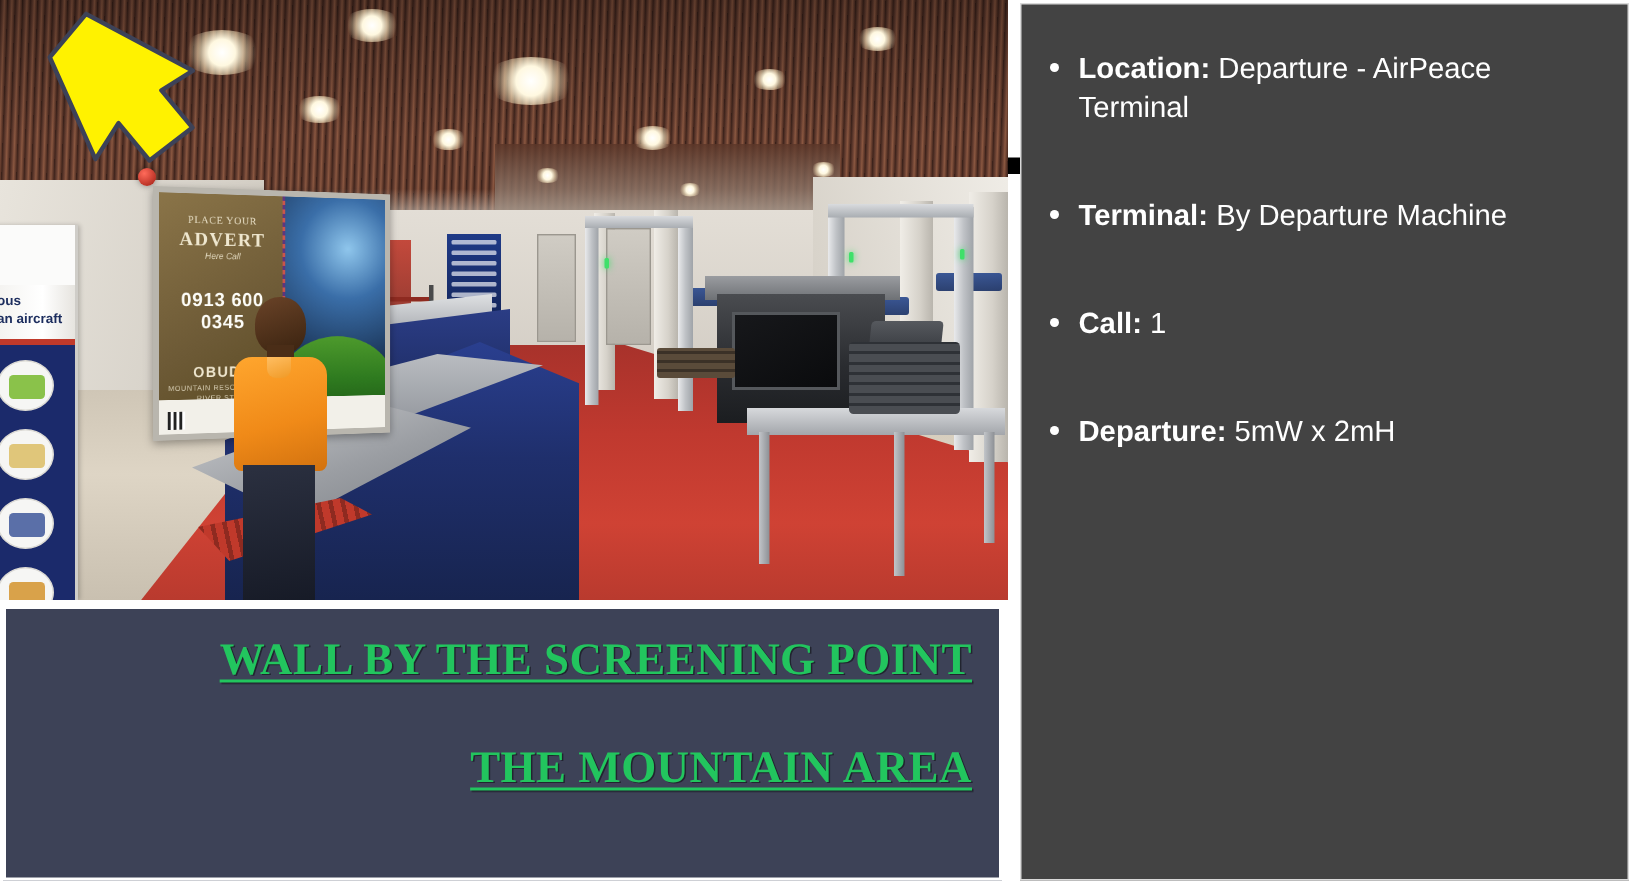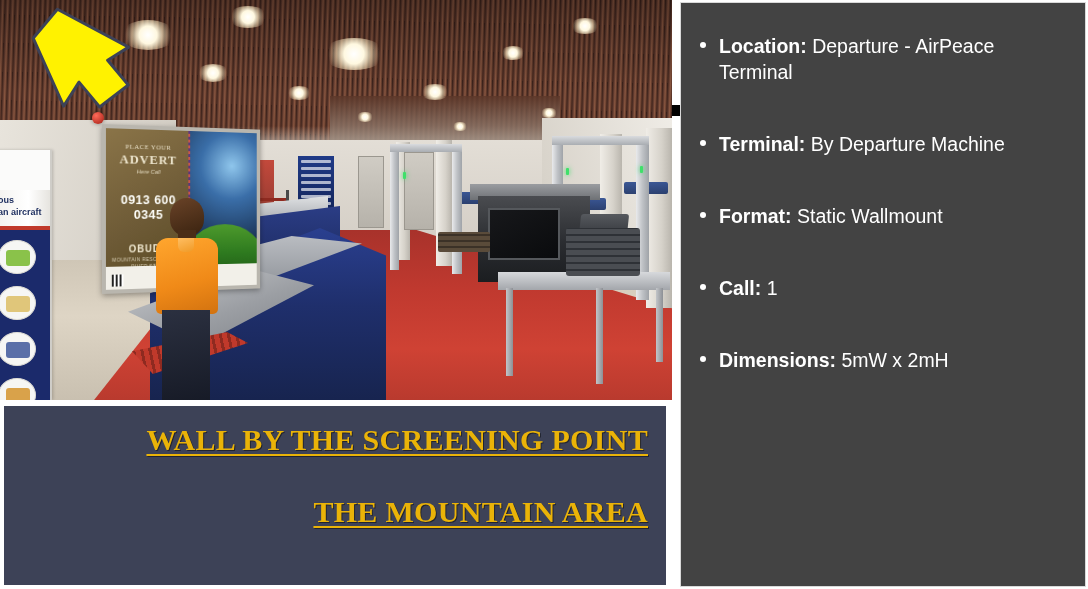--- a/index.html
+++ b/index.html
@@ -244,21 +244,21 @@
     background:#3d4257;
     border:2px solid #ffffff;
   }
   .caption-text{
     padding:16px 18px 0 40px;
     text-align:right;
     font-family:"Liberation Serif", serif;
     font-weight:700;
     font-size:30px;
     line-height:36px;
-    color:#eab308;
+    color:#22c55e;
     letter-spacing:.3px;
     text-shadow:1px 1px 0 rgba(0,0,0,.45);
   }
   .caption-text span{
     display:inline; text-decoration:underline; text-underline-offset:4px;
     text-decoration-thickness:2px;
   }
 
   
   .details-panel{
@@ -441,19 +441,18 @@
       <span>WALL BY THE SCREENING POINT</span><br>
       <br>
       <span>THE MOUNTAIN AREA</span>
     </div>
   </div>
 
   <div class="details-panel" style="background: rgb(67, 67, 67);">
     <ul class="spec-list" id="spec-list">
         <li class="spec-item"><span class="k">Location</span><span class="k">: </span><span class="v">Departure - AirPeace Terminal</span></li>
         <li class="spec-item"><span class="k">Terminal</span><span class="k">: </span><span class="v">By Departure Machine</span></li>
-        <li class="spec-item"><span class="k">Format</span><span class="k">: </span><span class="v">Static Wallmount</span></li>
         <li class="spec-item"><span class="k">Call:</span><span class="k"> </span><span class="v">1</span></li>
-        <li class="spec-item"><span class="k">Dimensions</span><span class="k">: </span><span class="v">5mW x 2mH</span></li>
+        <li class="spec-item"><span class="k">Departure</span><span class="k">: </span><span class="v">5mW x 2mH</span></li>
       </ul>
   </div>
 
 </div>
 
 </body></html>

